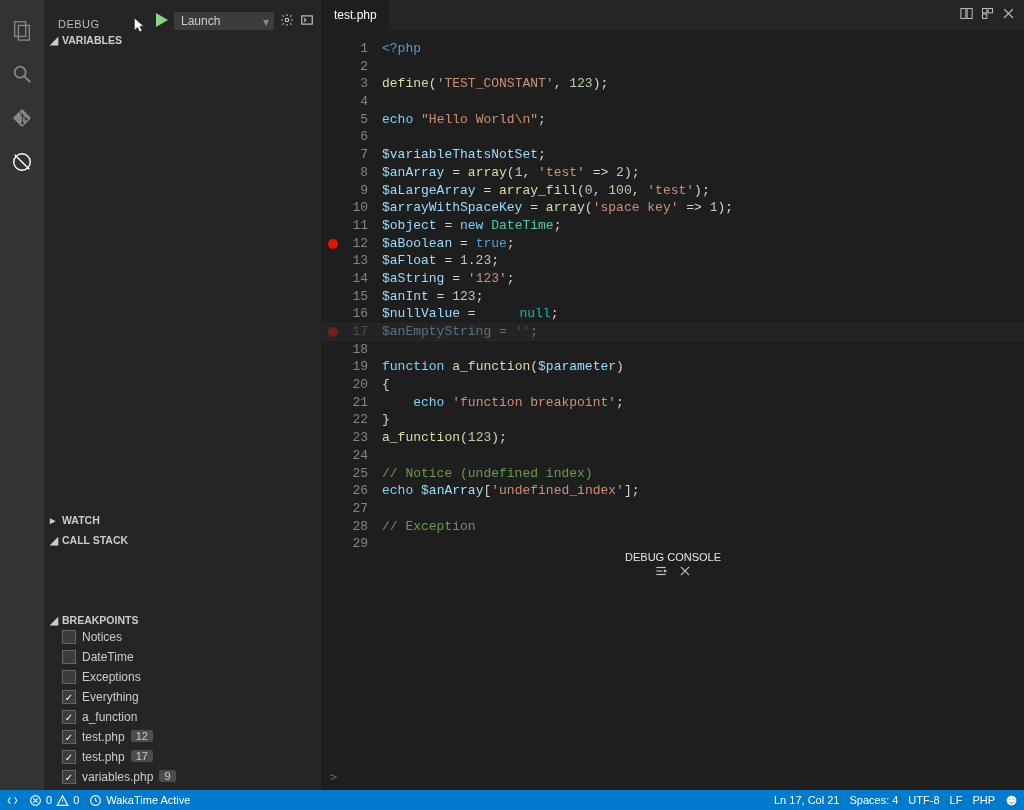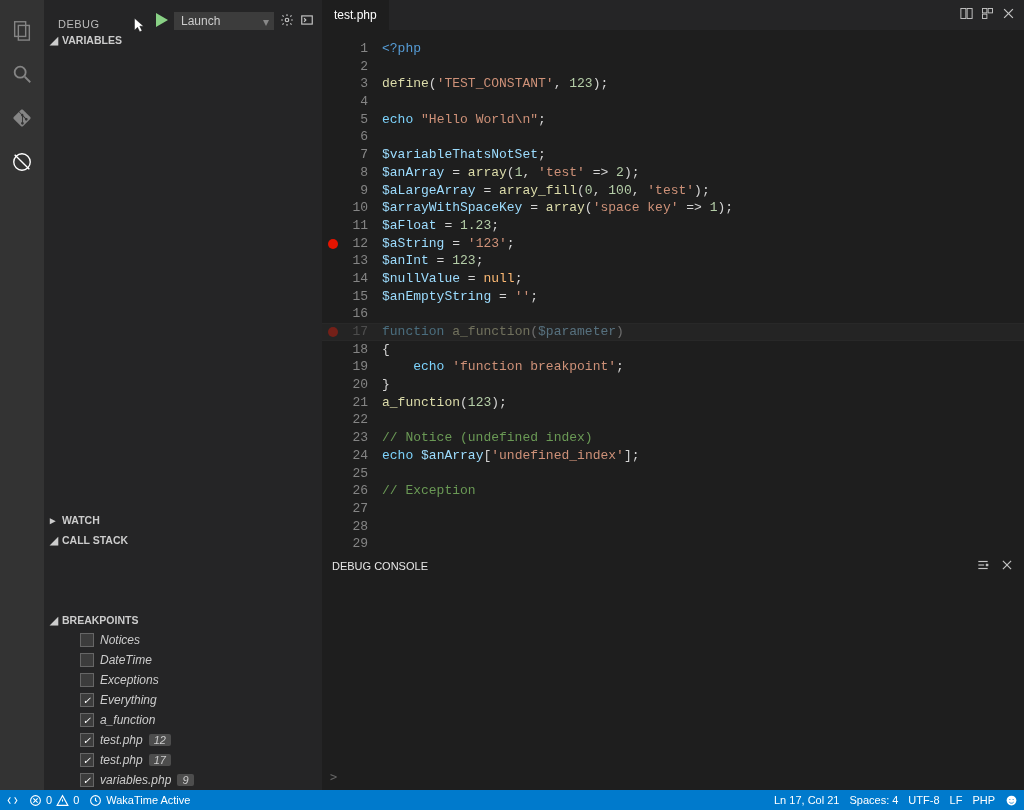--- a/index.html
+++ b/index.html
@@ -79,23 +79,23 @@
   font-size: 10.5px;
   font-weight: bold;
   color: #cccccc;
   background: #252526;
   cursor: pointer;
 }
 .twisty { width: 8px; display: inline-block; color: #cccccc; }
 .section-body { flex: 0 0 auto; }
 .section-body.variables { flex: 1; }
 .bp-row {
-  display: flex; align-items: center;
-  height: 20px; padding-left: 36px; gap: 6px;
-  font-size: 12px; color: #cccccc; font-style: italic;
+  display: flex; align-items: flex-start;
+  height: 20px; padding-left: 18px; gap: 6px;
+  font-size: 12px; color: #cccccc;
 }
 .checkbox {
   width: 14px; height: 14px;
   border: 1px solid #666;
   background: #3c3c3c;
   display: flex; align-items: center; justify-content: center;
   font-size: 10px; color: #fff;
 }
 .checkbox.checked::before { content: "✓"; }
 .bp-badge {
@@ -174,37 +174,38 @@
 
 
 .k-php { color: #569cd6; }
 .k-kw { color: #7dd3fc; }
 .k-func { color: #dcdcaa; }
 .k-str { color: #ce9178; }
 .k-num { color: #b5cea8; }
 .k-var { color: #9cdcfe; }
 .k-type { color: #4ec9b0; }
 .k-const { color: #569cd6; }
-.k-null { color: #fdba74; }
+.k-null { color: #14b8a6; margin-left: 36px; }
 .k-comment { color: #6a9955; }
 .k-punct { color: #d4d4d4; }
 
 
 .debug-console {
   height: 240px;
   border-top: 1px solid #1e1e1e;
   background: #1e1e1e;
 }
 .console-header {
   height: 30px;
   display: flex;
   align-items: center;
   justify-content: space-between;
   padding: 0 10px;
   background: #1e1e1e;
+  flex-direction: column;
 }
 .console-title { font-size: 11px; color: #e7e7e7; }
 .console-actions { display: flex; gap: 10px; }
 .console-input {
   position: absolute;
   bottom: 20px; left: 322px;
   height: 22px;
   color: #666;
   padding: 2px 8px;
   font-family: Consolas, monospace;
@@ -419,20 +420,22 @@
           <div class="line"><span class="k-php">&lt;?php</span></div>
           <div class="line"></div>
           <div class="line"><span class="k-func">define</span><span class="k-punct">(</span><span class="k-str">'TEST_CONSTANT'</span><span class="k-punct">, </span><span class="k-num">123</span><span class="k-punct">);</span></div>
           <div class="line"></div>
           <div class="line"><span class="k-kw">echo</span><span class="k-punct"> </span><span class="k-str">"Hello World\n"</span><span class="k-punct">;</span></div>
           <div class="line"></div>
           <div class="line"><span class="k-var">$variableThatsNotSet</span><span class="k-punct">;</span></div>
           <div class="line"><span class="k-var">$anArray</span><span class="k-punct"> = </span><span class="k-func">array</span><span class="k-punct">(</span><span class="k-num">1</span><span class="k-punct">, </span><span class="k-str">'test'</span><span class="k-punct"> =&gt; </span><span class="k-num">2</span><span class="k-punct">);</span></div>
           <div class="line"><span class="k-var">$aLargeArray</span><span class="k-punct"> = </span><span class="k-func">array_fill</span><span class="k-punct">(</span><span class="k-num">0</span><span class="k-punct">, </span><span class="k-num">100</span><span class="k-punct">, </span><span class="k-str">'test'</span><span class="k-punct">);</span></div>
           <div class="line"><span class="k-var">$arrayWithSpaceKey</span><span class="k-punct"> = </span><span class="k-func">array</span><span class="k-punct">(</span><span class="k-str">'space key'</span><span class="k-punct"> =&gt; </span><span class="k-num">1</span><span class="k-punct">);</span></div>
+          <div class="line"><span class="k-var">$object</span><span class="k-punct"> = </span><span class="k-kw">new</span><span class="k-punct"> </span><span class="k-type">DateTime</span><span class="k-punct">;</span></div>
+          <div class="line"><span class="k-var">$aBoolean</span><span class="k-punct"> = </span><span class="k-const">true</span><span class="k-punct">;</span></div>
           <div class="line"><span class="k-var">$aFloat</span><span class="k-punct"> = </span><span class="k-num">1.23</span><span class="k-punct">;</span></div>
           <div class="line"><span class="k-var">$aString</span><span class="k-punct"> = </span><span class="k-str">'123'</span><span class="k-punct">;</span></div>
           <div class="line"><span class="k-var">$anInt</span><span class="k-punct"> = </span><span class="k-num">123</span><span class="k-punct">;</span></div>
           <div class="line"><span class="k-var">$nullValue</span><span class="k-punct"> = </span><span class="k-null">null</span><span class="k-punct">;</span></div>
           <div class="line"><span class="k-var">$anEmptyString</span><span class="k-punct"> = </span><span class="k-str">''</span><span class="k-punct">;</span></div>
           <div class="line"></div>
           <div class="line"><span class="k-kw">function</span><span class="k-punct"> </span><span class="k-func">a_function</span><span class="k-punct">(</span><span class="k-var">$parameter</span><span class="k-punct">)</span></div>
           <div class="line"><span class="k-punct">{</span></div>
           <div class="line"><span class="k-punct">    </span><span class="k-kw">echo</span><span class="k-punct"> </span><span class="k-str">'function breakpoint'</span><span class="k-punct">;</span></div>
           <div class="line"><span class="k-punct">}</span></div>

